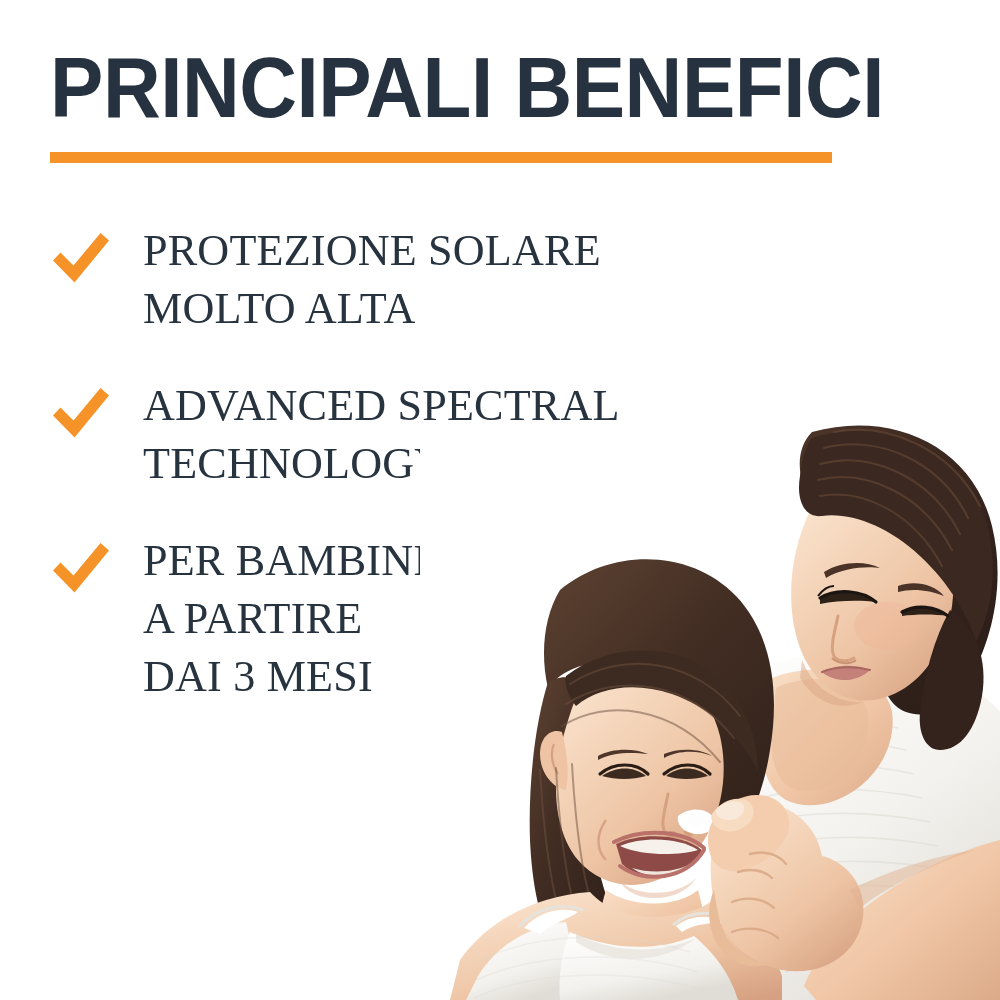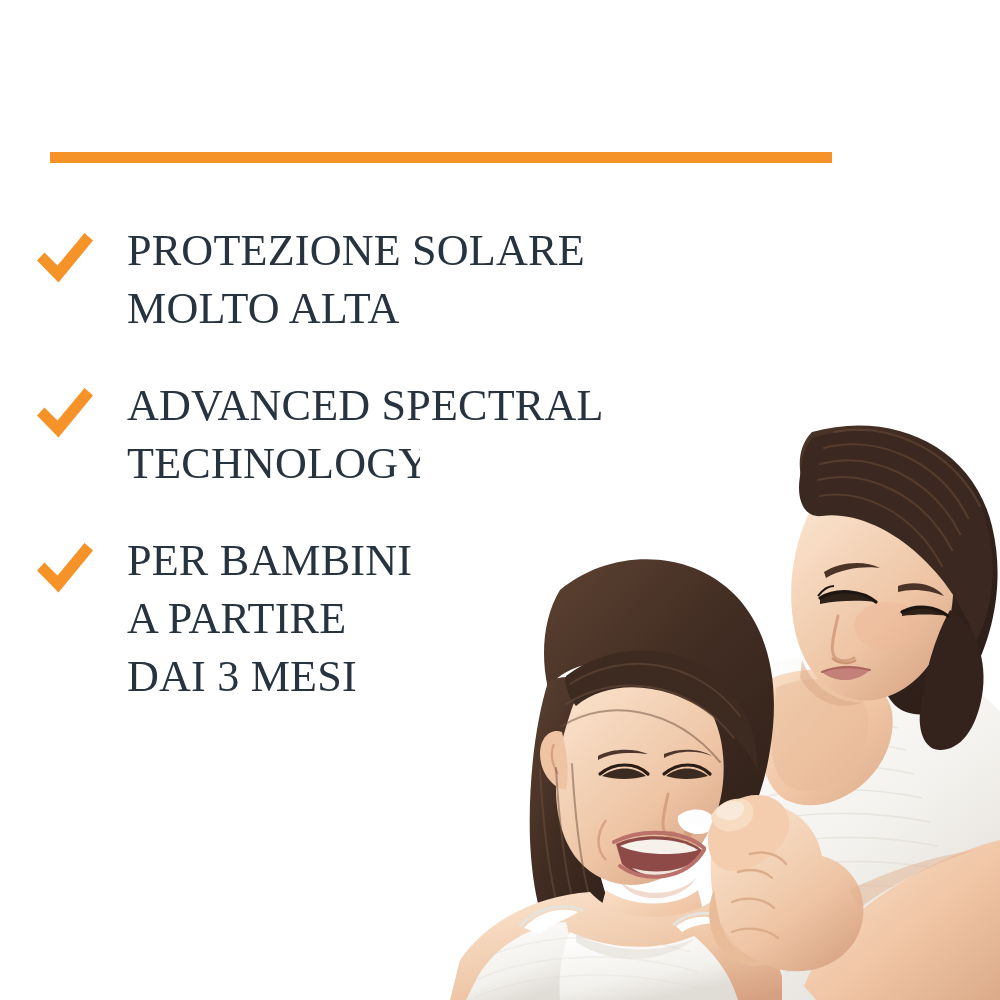--- a/index.html
+++ b/index.html
@@ -41,21 +41,21 @@
     left: 50px;
     top: 152px;
     width: 782px;
     height: 11px;
     background: #f59328;
   }
 
   
   #benefits-list {
     position: absolute;
-    left: 34px;
+    left: 50px;
     top: 222px;
     width: 700px;
   }
   .benefit-item {
     position: relative;
     display: flex;
     align-items: flex-start;
     margin-bottom: 40px;
   }
   .check-icon {
@@ -89,20 +89,23 @@
     overflow: hidden;
     background: #ffffff;
   }
   #photo svg { display: block; }
 </style>
 </head>
 <body>
 
 <div id="canvas">
 
+  <div id="heading-block">
+    <h1 id="page-title">PRINCIPALI BENEFICI</h1>
+  </div>
   <div id="title-underline"></div>
 
   <div id="benefits-list">
 
     <div class="benefit-item">
       <span class="check-icon">
         <svg width="62" height="56" viewBox="0 0 62 56" xmlns="http://www.w3.org/2000/svg">
           <path d="M3 30.5 L10.5 22.5 L23.5 35.5 L50.5 3 L59 10.5 L24.5 52.5 Z" fill="#f59328"></path>
         </svg>
       </span>

